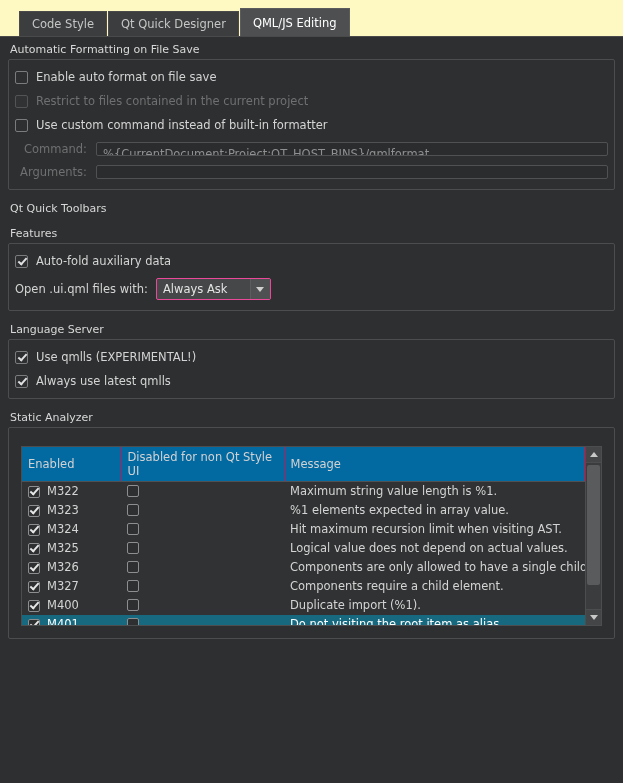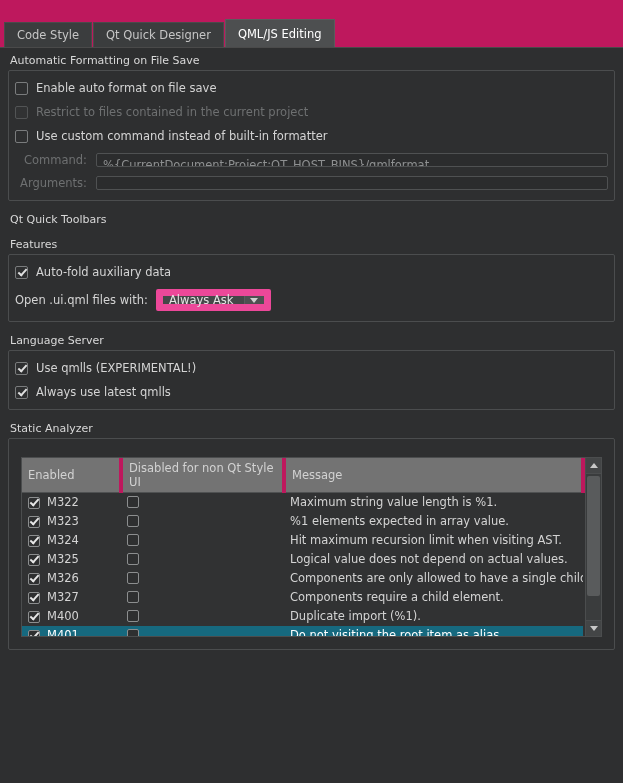--- a/index.html
+++ b/index.html
@@ -14,24 +14,24 @@
     font-size: 11px;
     color: #d4d4d4;
     overflow: hidden;
   }
   .root { position: relative; width: 623px; height: 783px; }
 
   
   .tabbar {
     display: flex;
     align-items: flex-end;
-    height: 48px;
-    padding-left: 4px;
-    box-sizing: border-box;
-    background: #be185d;
+    height: 37px;
+    padding-left: 19px;
+    box-sizing: border-box;
+    background: #fef9c3;
     border-bottom: 1px solid #4a4a4a;
   }
   .tab {
     height: 25px;
     line-height: 25px;
     padding: 0 12px;
     margin-right: 1px;
     background: #3b3d3e;
     color: #c6c6c6;
     border: 1px solid #4a4a4a;
@@ -114,21 +114,21 @@
     overflow: hidden;
   }
 
   
   .comborow { display: flex; align-items: center; }
   .comborow .t { font-size: 11.5px; color: #d4d4d4; margin-right: 8px; }
   .combo {
     width: 115px;
     height: 22px;
     background: #454748;
-    border: 7px solid #ec4899;
+    border: 1px solid #ec4899;
     border-radius: 2px;
     display: flex;
     align-items: center;
     padding-left: 6px;
     box-sizing: border-box;
     font-size: 11.5px;
     color: #e4e4e4;
     position: relative;
   }
   .combo .arrowbox {
@@ -151,27 +151,27 @@
     margin-top: 8px;
     border: 1px solid #4b4d4e;
     background: #313233;
     display: flex;
     height: 180px;
     box-sizing: border-box;
   }
   .tablemain { flex: 1 1 auto; overflow: hidden; }
   table { border-collapse: collapse; width: 100%; table-layout: fixed; }
   th {
-    background: #737373;
+    background: #0369a1;
     color: #d2d2d2;
     font-weight: normal;
     font-size: 11.5px;
     text-align: left;
     padding: 3px 6px;
-    border-right: 4px solid #be185d;
+    border-right: 1px solid #be185d;
     border-bottom: 1px solid #4f5152;
     height: 18px;
     box-sizing: border-box;
   }
   td {
     font-size: 11.5px;
     color: #d4d4d4;
     padding: 1px 6px;
     height: 19px;
     box-sizing: border-box;

